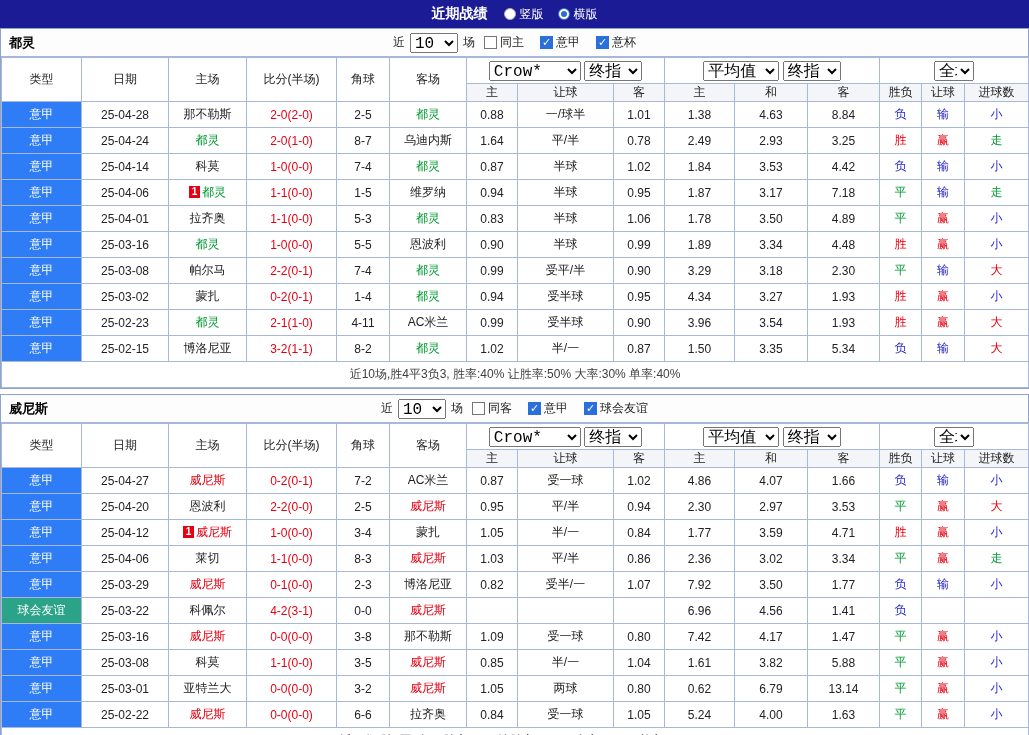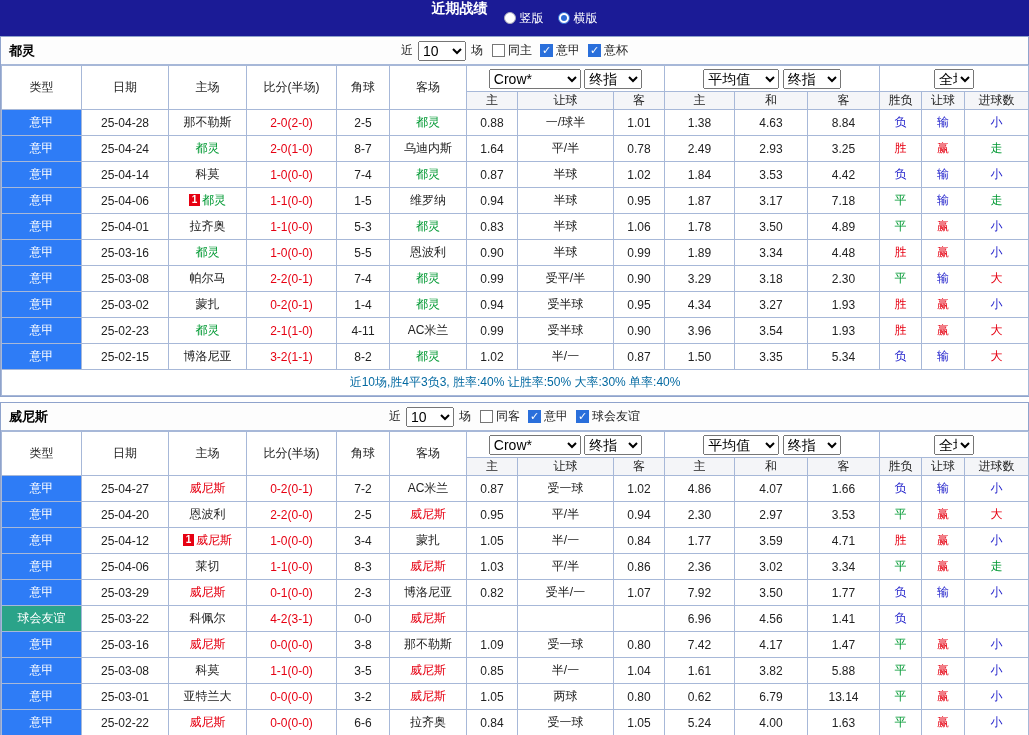--- a/index.html
+++ b/index.html
@@ -4,22 +4,22 @@
 <style>
   * { box-sizing: border-box; }
   html,body { margin:0; padding:0; background:#fff; }
   body {
     width:1029px;
     font-family:"Liberation Sans","DejaVu Sans",sans-serif;
     font-size:12px; color:#222;
   }
   
   .titlebar {
-    height:36px; background:#1b1b96; color:#fff;
-    display:flex; justify-content:center; gap:16px;
+    height:28px; background:#1b1b96; color:#fff;
+    display:flex; align-items:center; justify-content:center; gap:16px;
   }
   .titlebar .title { font-size:14px; font-weight:bold; }
   .modes { display:flex; align-items:center; gap:14px; }
   .radio-opt { display:flex; align-items:center; gap:4px; cursor:pointer; font-size:12px; }
   .rdot {
     width:12px; height:12px; border-radius:50%; background:#fff;
     border:1px solid #aab; position:relative; display:inline-block;
   }
   .radio-opt.selected .rdot { border-color:#2b6bd6; }
   .radio-opt.selected .rdot::after {
@@ -28,50 +28,50 @@
   }
   
   .section { border:1px solid #8fa3cc; }
   .section + .section { margin-top:5px; }
   .filter-bar {
     height:28px; background:#fdfdfd; position:relative;
     display:flex; align-items:center; border-bottom:1px solid #a7b8d8;
   }
   .team-name { position:absolute; left:8px; font-weight:bold; font-size:13px; color:#000; }
   .filter-controls { margin:0 auto; display:flex; align-items:center; gap:5px; }
-  .cbs { display:inline-flex; align-items:flex-end; gap:8px; margin-left:4px; }
+  .cbs { display:inline-flex; align-items:flex-end; gap:16px; margin-left:4px; }
   .cb { display:inline-flex; align-items:center; gap:3px; cursor:pointer; }
   .cbbox {
     width:13px; height:13px; background:#fff; border:1px solid #767676;
     display:inline-block; position:relative;
   }
   .cb.checked .cbbox { background:#2a6fdb; border-color:#2a6fdb; }
   .cb.checked .cbbox::after {
     content:"\2713"; color:#fff; font-size:11px; font-weight:bold;
     position:absolute; left:1px; top:-1px;
   }
-  .sel { font-size:14px; height:20px; font-family:Liberation Sans, sans-serif; }
+  .sel { font-size:16px; height:20px; font-family:Liberation Mono, monospace; }
   .sel-count { width:48px; }
   .sel-bk { width:92px; }
   .sel-time { width:58px; }
   .sel-avg { width:76px; }
   .sel-scope { width:40px; }
   
   table.grid { width:100%; border-collapse:collapse; table-layout:fixed; }
   .grid th, .grid td {
     border:1px solid #a7b8d8; text-align:center; padding:0;
     overflow:hidden; white-space:nowrap; font-weight:normal;
   }
   .hrA th { height:26px; background:#fff; }
   .h-main { background:#eef1f7; color:#222; }
   .hrB th { height:18px; background:#f4f5f8; color:#222; }
   .grid tbody td { height:26px; background:#fff; }
   .c-league { color:#fff; }
   .c-score { color:#e60012; }
-  .summary { height:26px; color:#0369a1; background:#fff; }
+  .summary { height:26px; color:#404040; background:#fff; }
   .badge {
     display:inline-block; background:#e60012; color:#fff; font-size:10px;
     line-height:12px; min-width:11px; padding:0 1px; margin-right:2px;
     font-weight:bold; vertical-align:1px; text-align:center;
   }
 </style>
 </head>
 <body>
 
 <div class="titlebar" style="background: rgb(27, 27, 150);">

